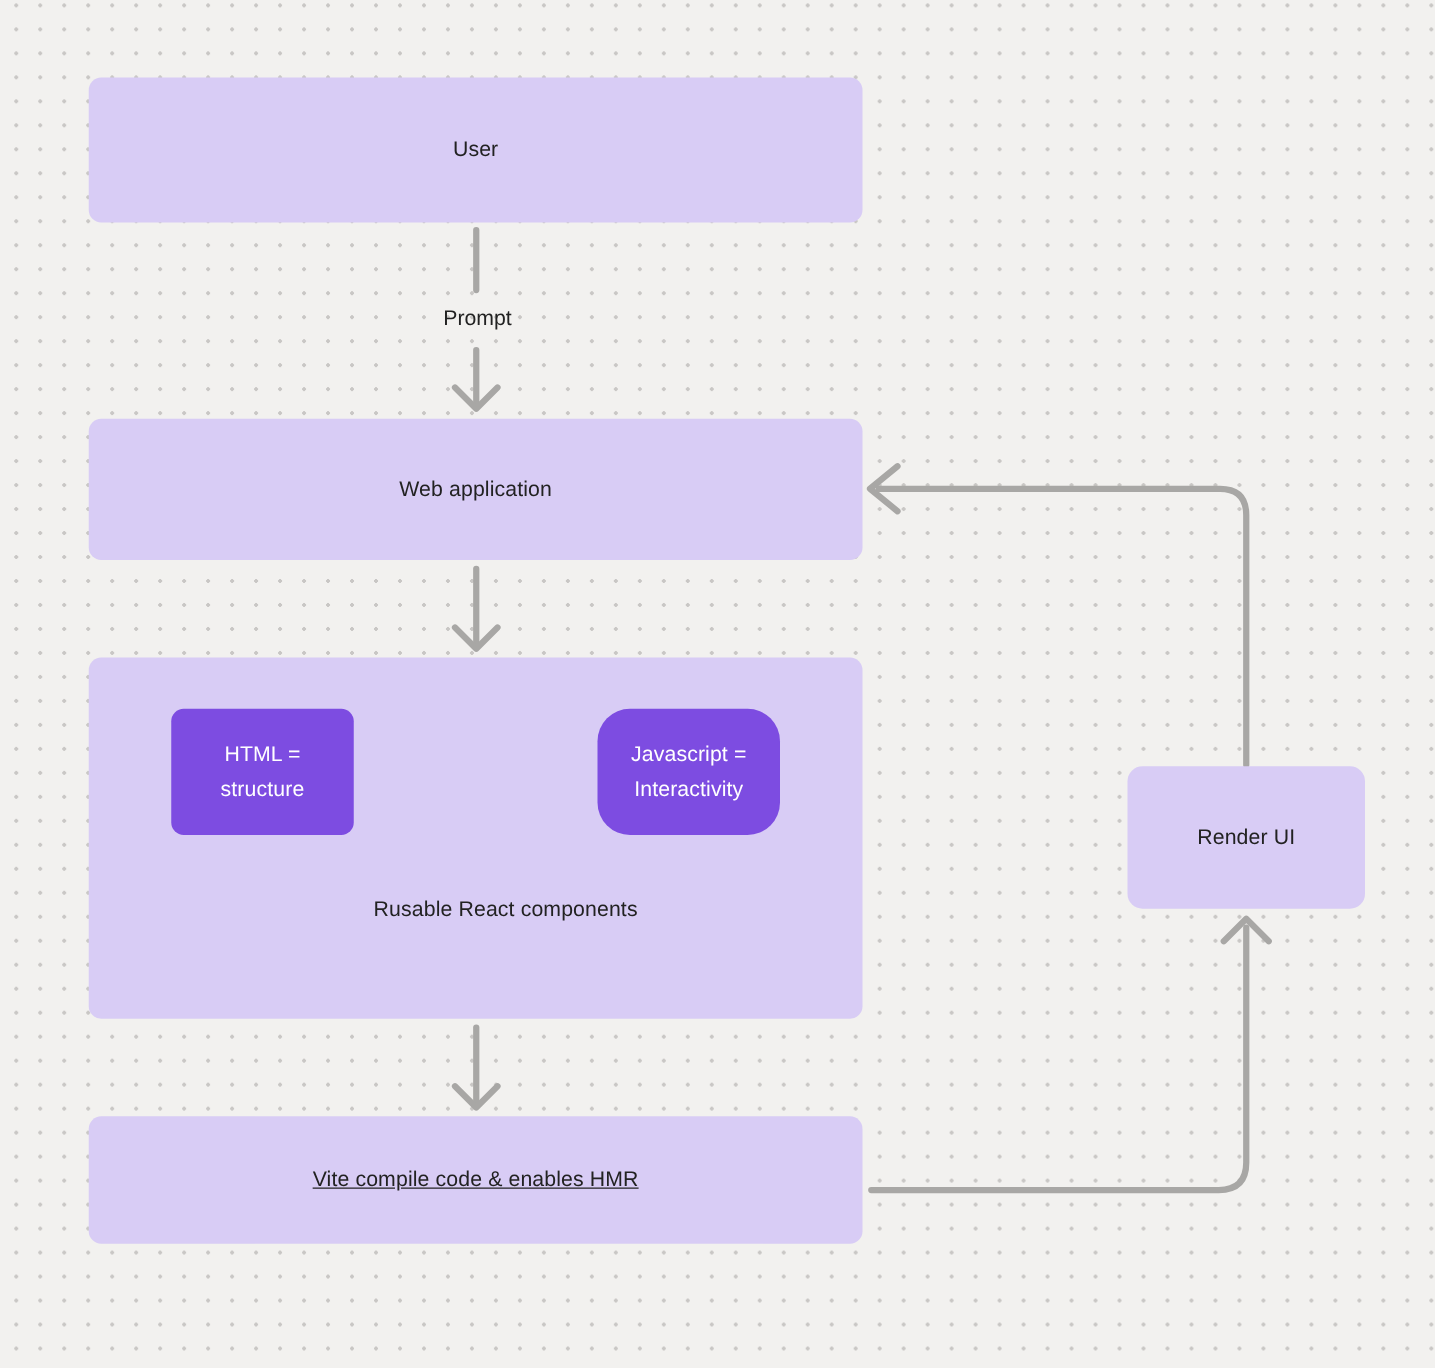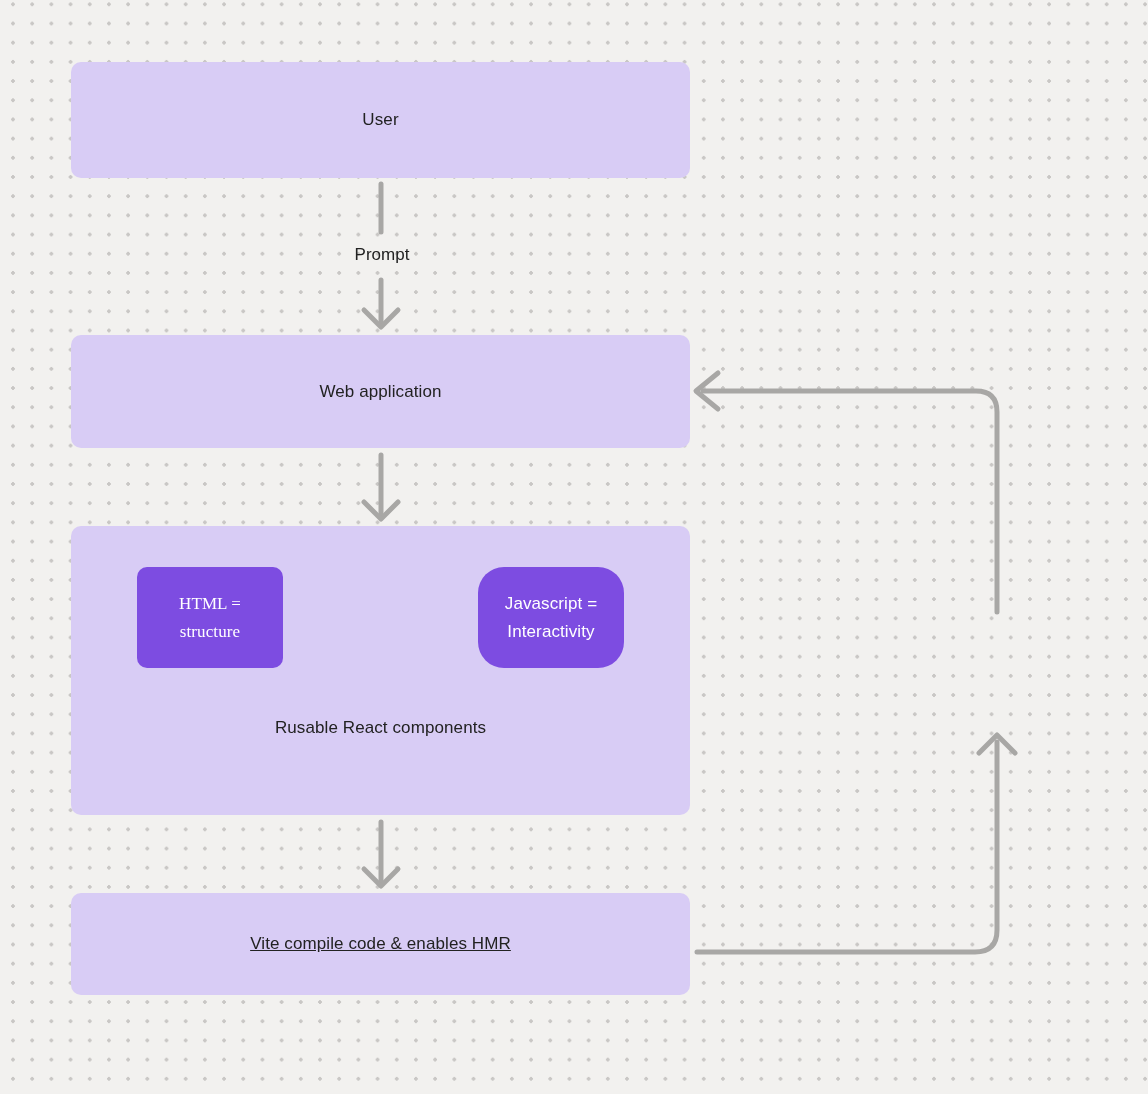--- a/index.html
+++ b/index.html
@@ -62,33 +62,34 @@
     align-items: center;
     justify-content: center;
     text-align: center;
     color: #ffffff;
     font-size: 17px;
     font-weight: 500;
     line-height: 28px;
     padding: 0 10px;
     box-sizing: border-box;
   }
-  .child-html { left: 66px; font-family: Liberation Serif, serif;  }
+  .child-html { left: 66px;  }
   .child-css  { left: 237px; }
   .child-js   { left: 407px; border-radius: 26px; }
 
   .container-label {
     position: absolute;
     left: 0;
     top: 192px;
     width: 100%;
     text-align: center;
     color: #222222;
     font-size: 17px;
     font-weight: 500;
+    padding-left: 24px;
   }
   .edge-label {
     position: absolute;
     left: 327px;
     top: 245px;
     width: 110px;
     text-align: center;
     color: #222222;
     font-size: 17px;
     font-weight: 500;
@@ -136,14 +137,17 @@
     <div class="child-node child-js">
       <span>Javascript = Interactivity</span>
     </div>
     <div class="container-label">Rusable React components</div>
   </div>
 
   <div class="node node-vite">
     <span>Vite compile code &amp; enables HMR</span>
   </div>
 
+  <div class="node node-render">
+    <span>Render UI</span>
+  </div>
 
 </div>
 
 </body></html>

